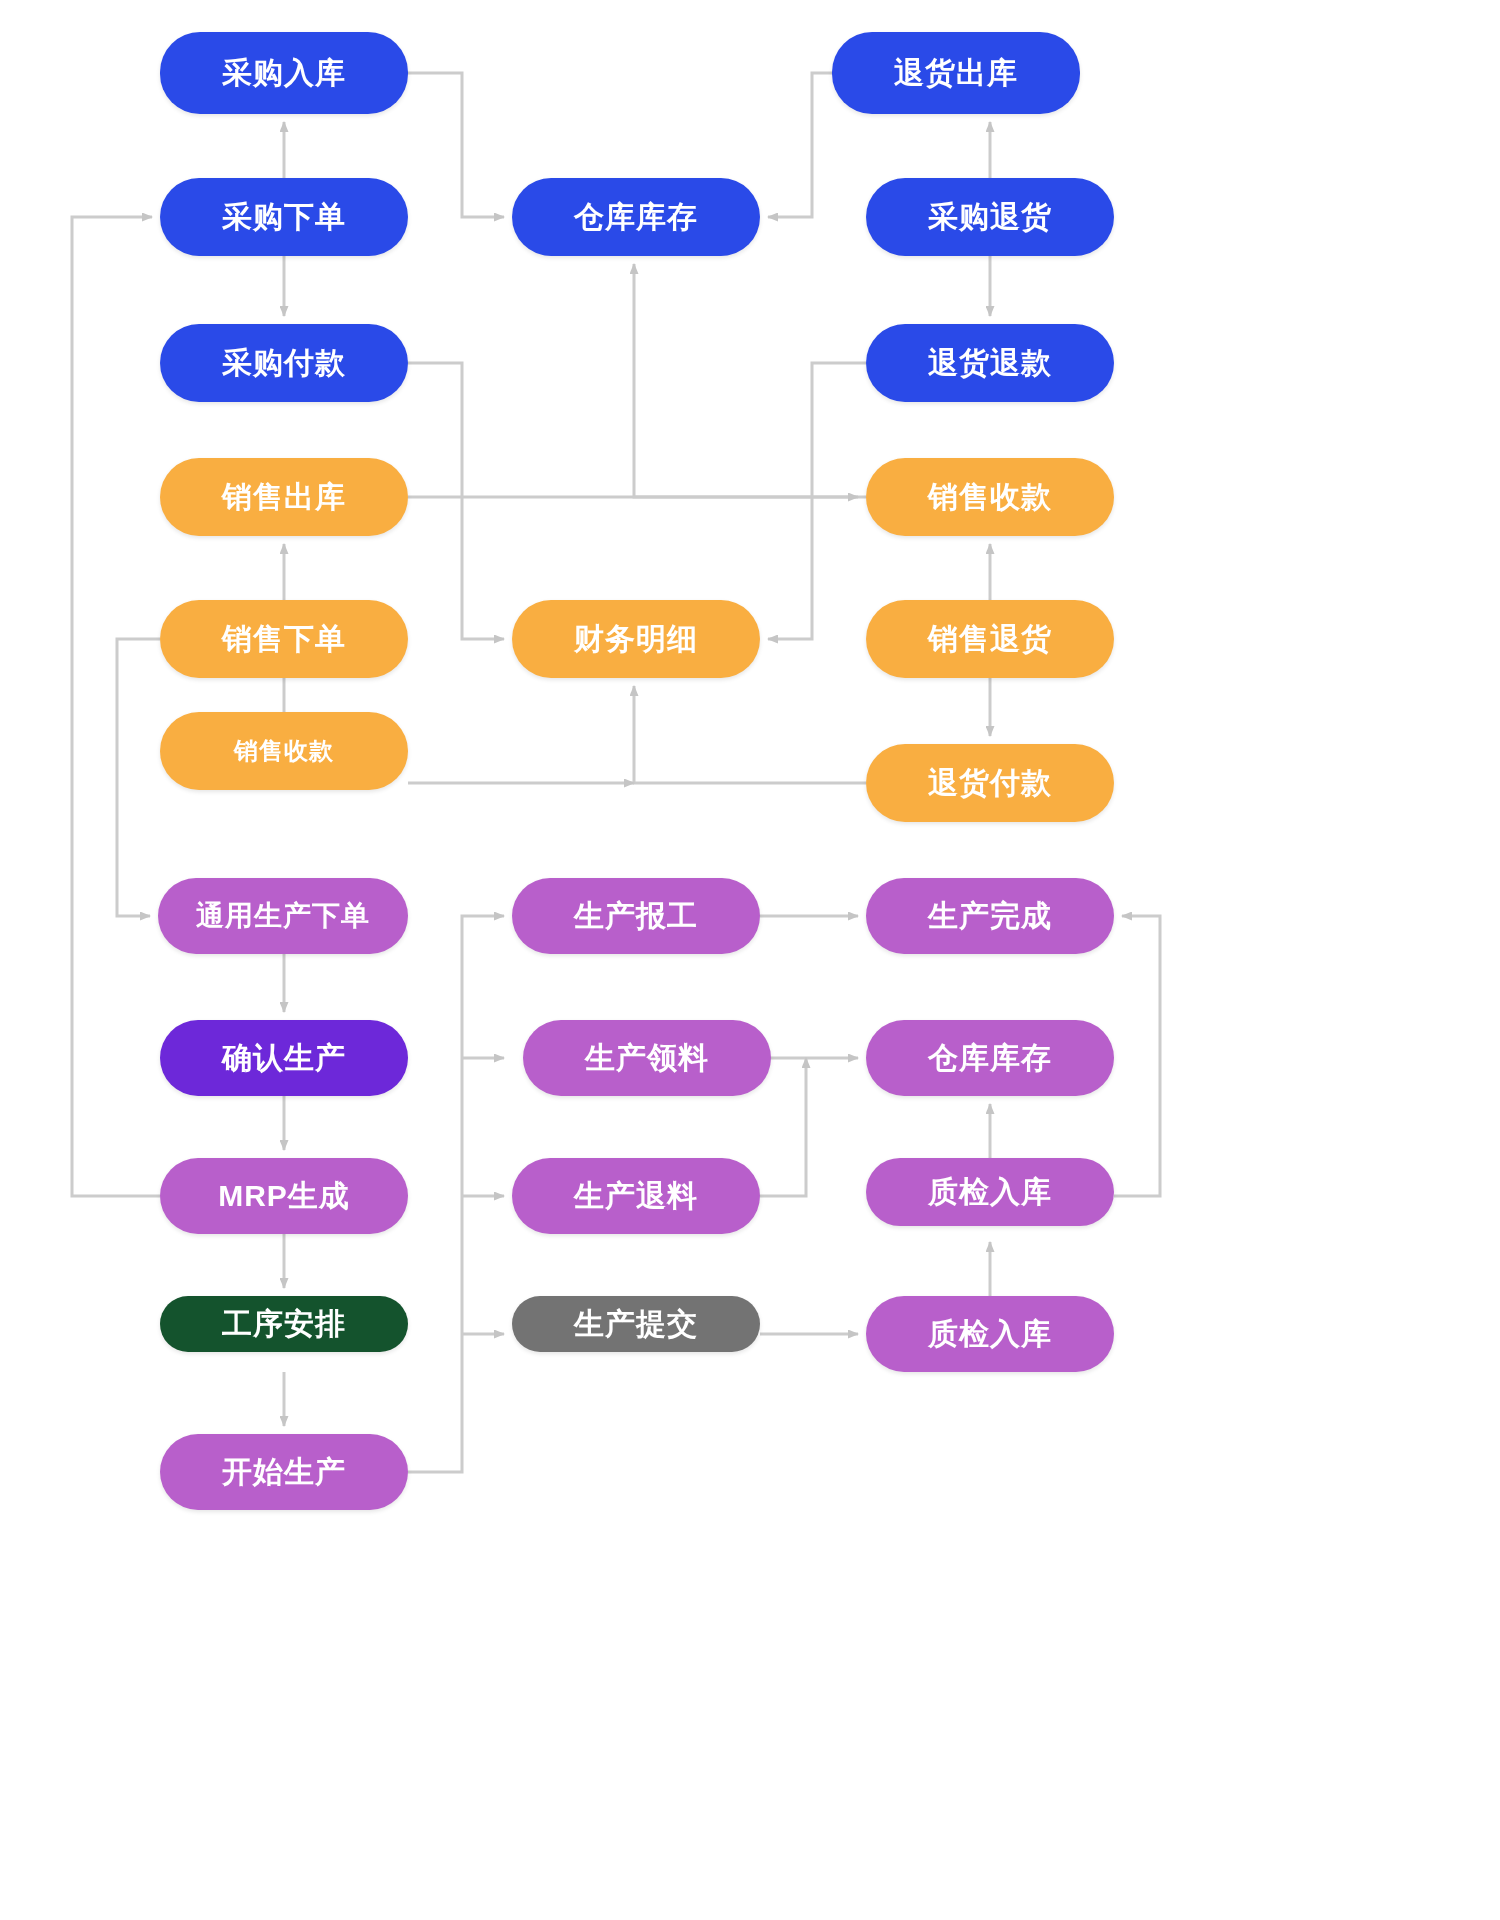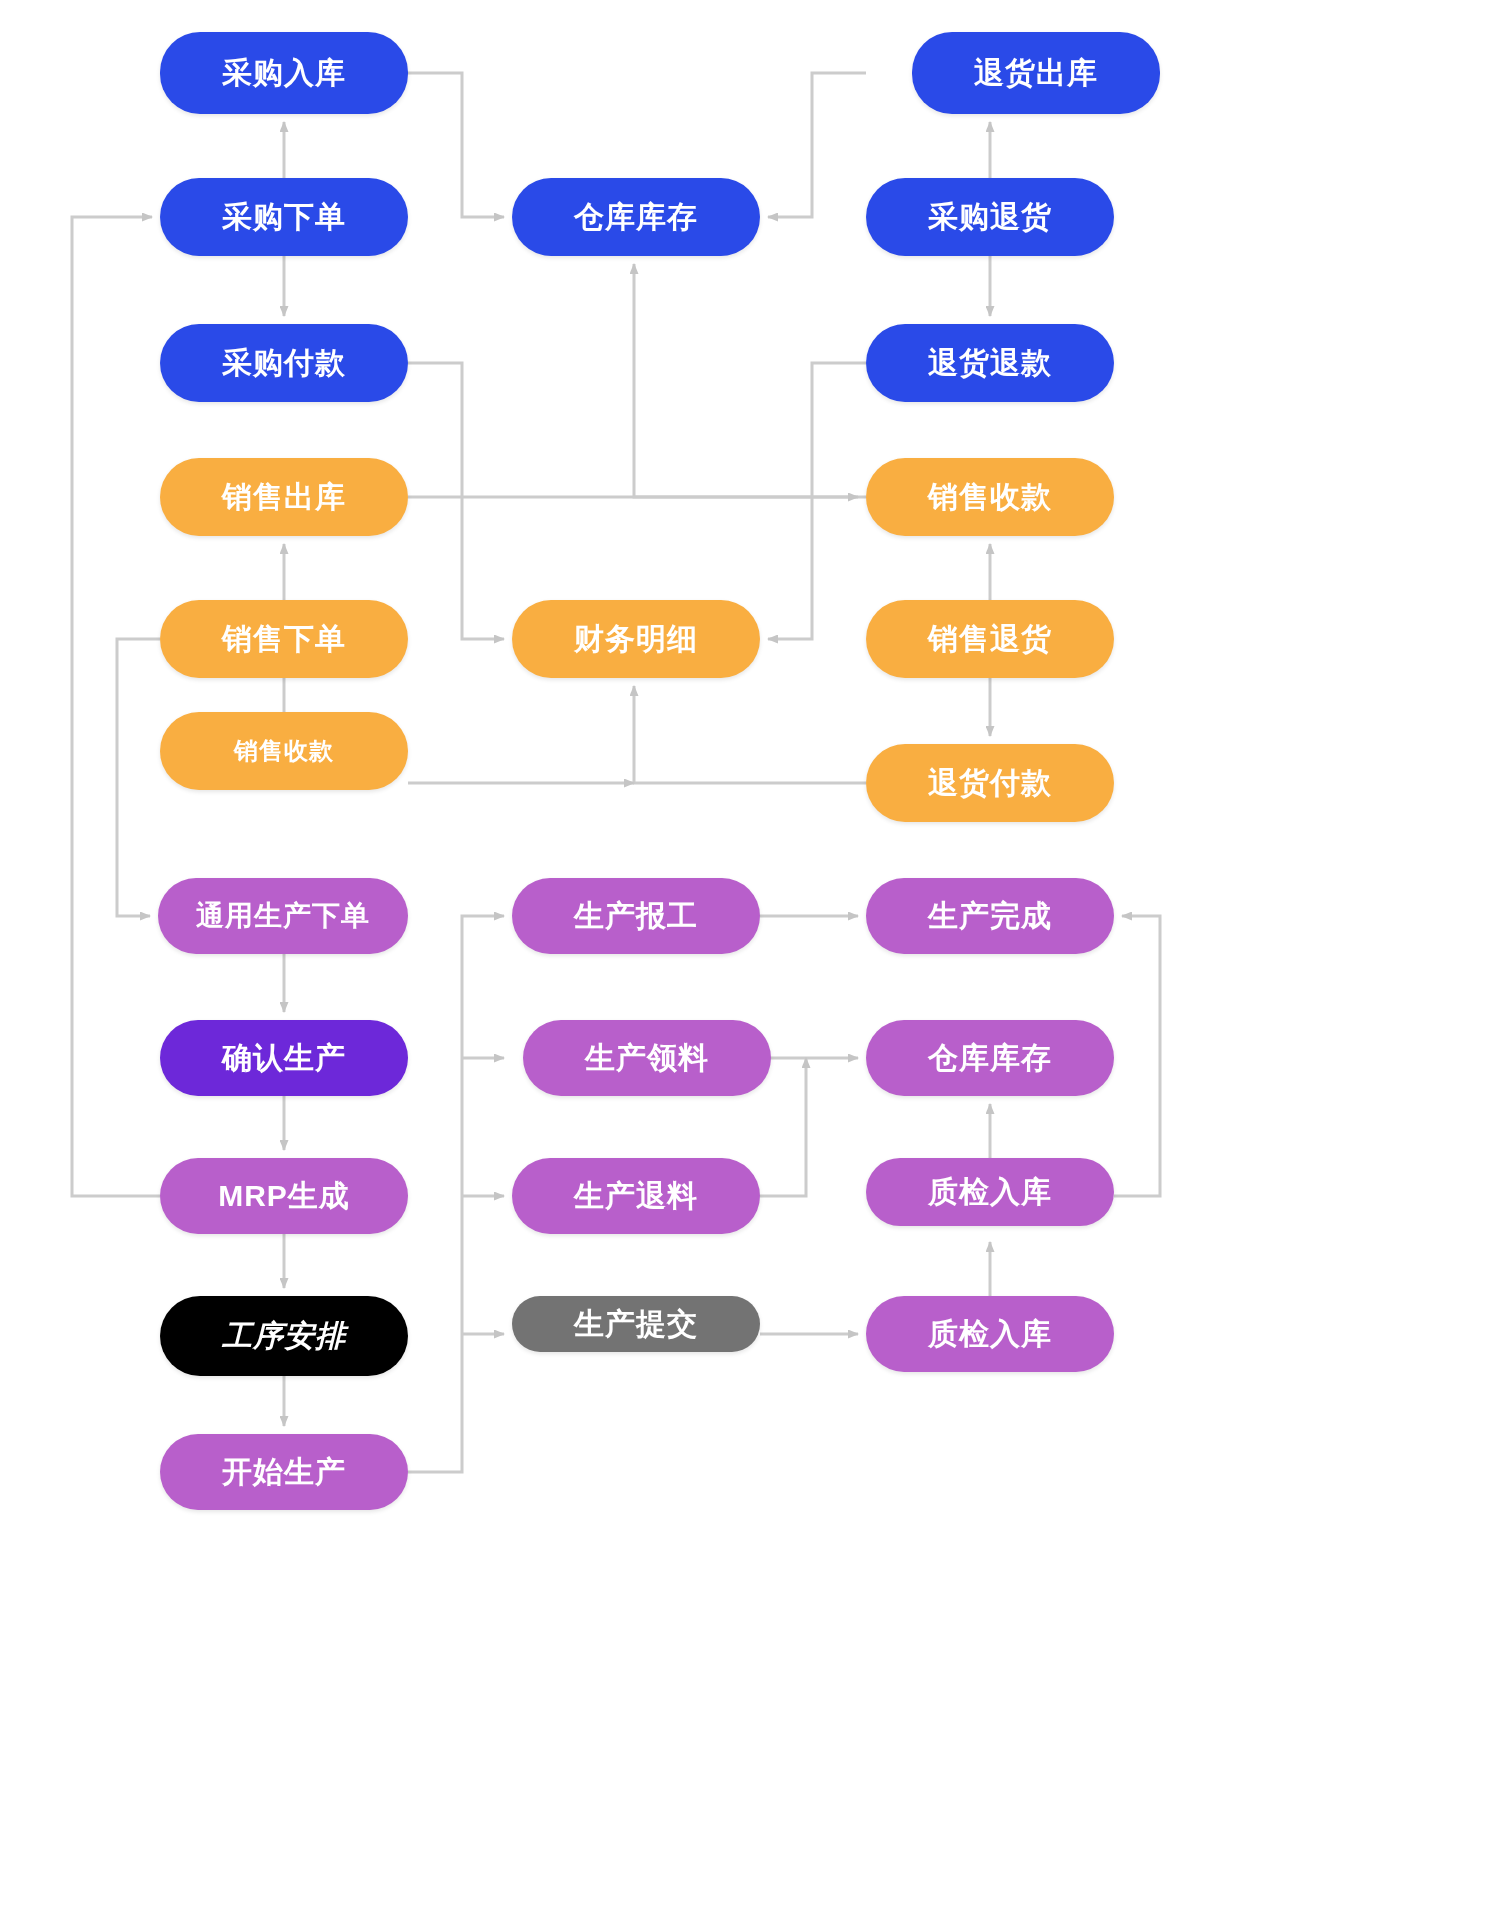--- a/index.html
+++ b/index.html
@@ -114,21 +114,21 @@
       </div>
       <div class="node c-purple" style="left: 158px; top: 878px; width: 250px; height: 76px; background: rgb(184, 95, 203); font-size: 28px;">
         <span>通用生产下单</span>
       </div>
       <div class="node c-purple" style="left: 160px; top: 1020px; width: 248px; height: 76px; background: #6d28d9; font-size: 30px;">
         <span>确认生产</span>
       </div>
       <div class="node c-purple" style="left: 160px; top: 1158px; width: 248px; height: 76px; background: rgb(184, 95, 203); font-size: 30px;">
         <span>MRP生成</span>
       </div>
-      <div class="node c-purple" style="left: 160px; top: 1296px; width: 248px; height: 80px; background: #000000; font-size: 30px; font-style: italic;">
+      <div class="node c-purple" style="left: 160px; top: 1296px; width: 248px; height: 56px; background: #14532d; font-size: 30px;">
         <span>工序安排</span>
       </div>
       <div class="node c-purple" style="left: 160px; top: 1434px; width: 248px; height: 76px; background: rgb(184, 95, 203); font-size: 30px;">
         <span>开始生产</span>
       </div>
       <div class="node c-blue" style="left: 512px; top: 178px; width: 248px; height: 78px; background: rgb(42, 74, 232); font-size: 30px;">
         <span>仓库库存</span>
       </div>
       <div class="node c-orange" style="left: 512px; top: 600px; width: 248px; height: 78px; background: rgb(249, 174, 65); font-size: 30px;">
         <span>财务明细</span>
@@ -138,21 +138,21 @@
       </div>
       <div class="node c-purple" style="left: 523px; top: 1020px; width: 248px; height: 76px; background: rgb(184, 95, 203); font-size: 30px;">
         <span>生产领料</span>
       </div>
       <div class="node c-purple" style="left: 512px; top: 1158px; width: 248px; height: 76px; background: rgb(184, 95, 203); font-size: 30px;">
         <span>生产退料</span>
       </div>
       <div class="node c-purple" style="left: 512px; top: 1296px; width: 248px; height: 56px; background: #737373; font-size: 30px;">
         <span>生产提交</span>
       </div>
-      <div class="node c-blue" style="left: 912px; top: 32px; width: 248px; height: 82px; background: rgb(42, 74, 232); font-size: 30px;">
+      <div class="node c-blue" style="left: 832px; top: 32px; width: 248px; height: 82px; background: rgb(42, 74, 232); font-size: 30px;">
         <span>退货出库</span>
       </div>
       <div class="node c-blue" style="left: 866px; top: 178px; width: 248px; height: 78px; background: rgb(42, 74, 232); font-size: 30px;">
         <span>采购退货</span>
       </div>
       <div class="node c-blue" style="left: 866px; top: 324px; width: 248px; height: 78px; background: rgb(42, 74, 232); font-size: 30px;">
         <span>退货退款</span>
       </div>
       <div class="node c-orange" style="left: 866px; top: 458px; width: 248px; height: 78px; background: rgb(249, 174, 65); font-size: 30px;">
         <span>销售收款</span>

